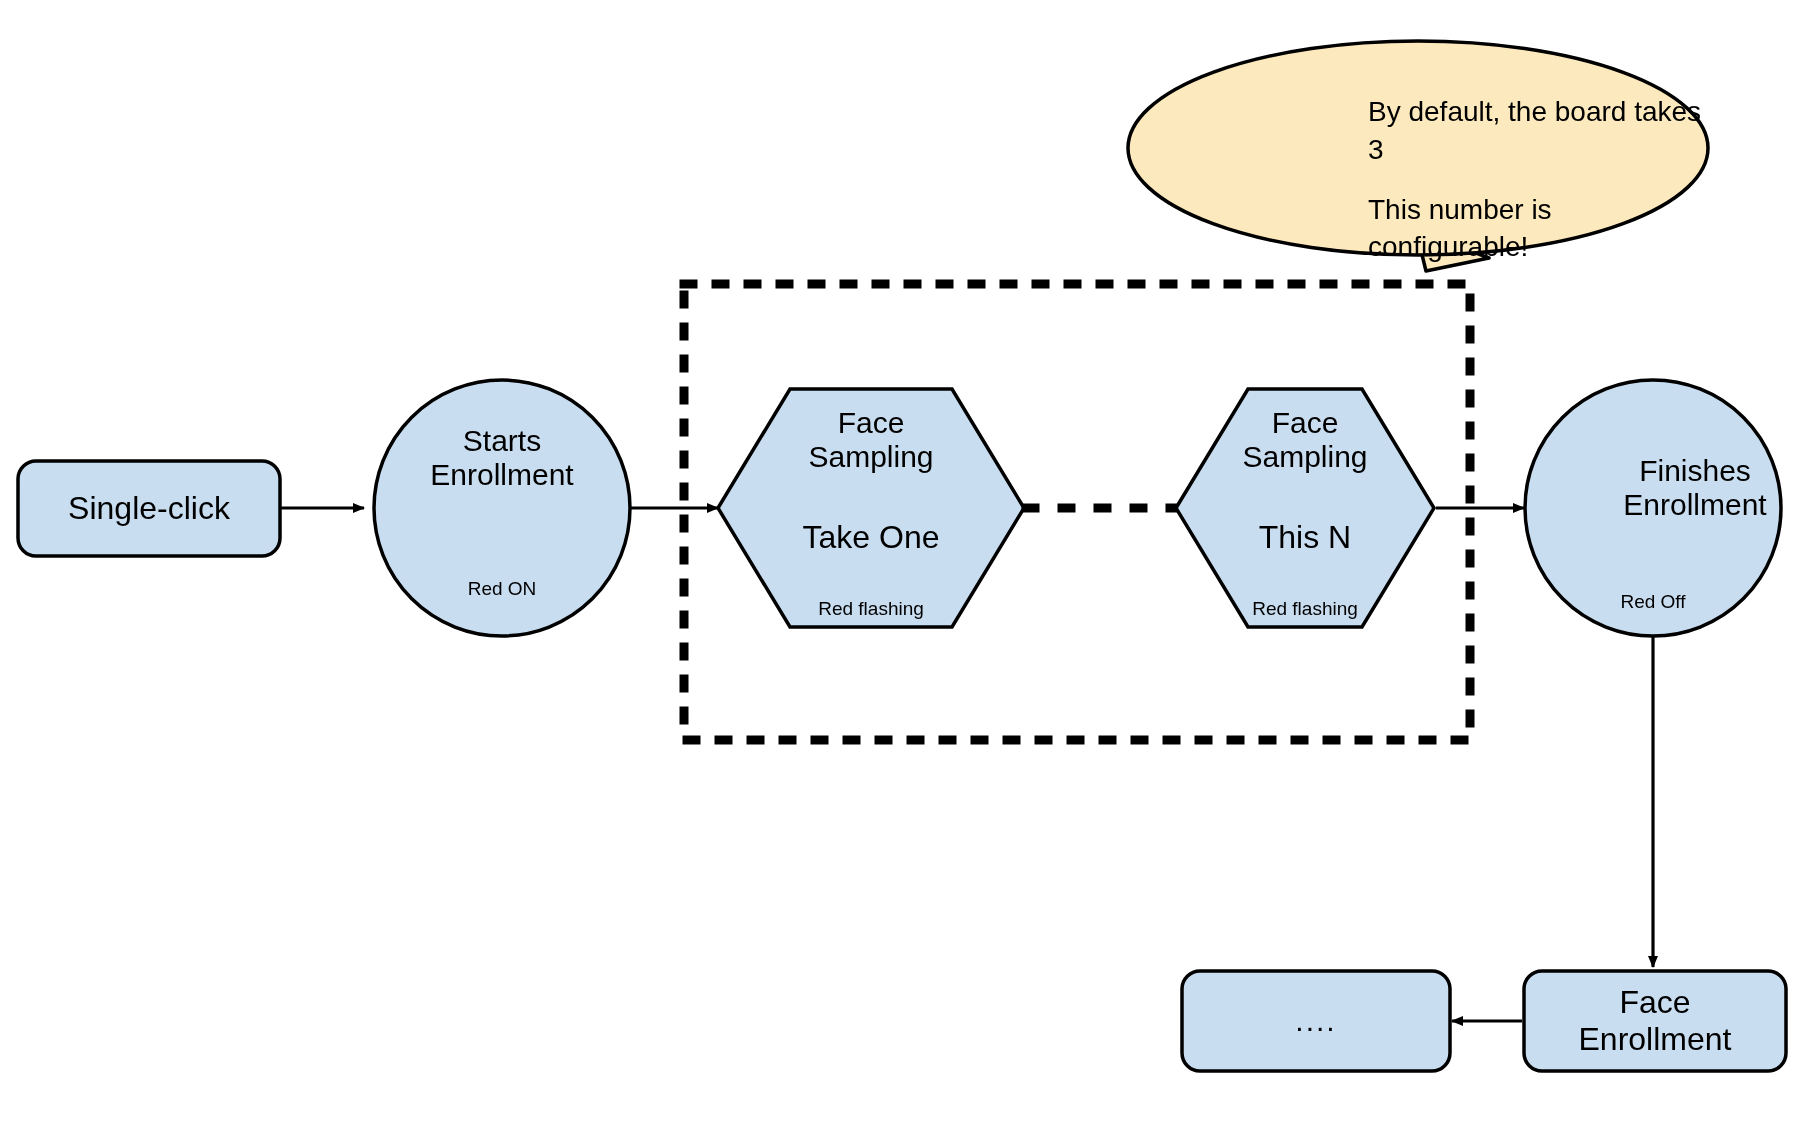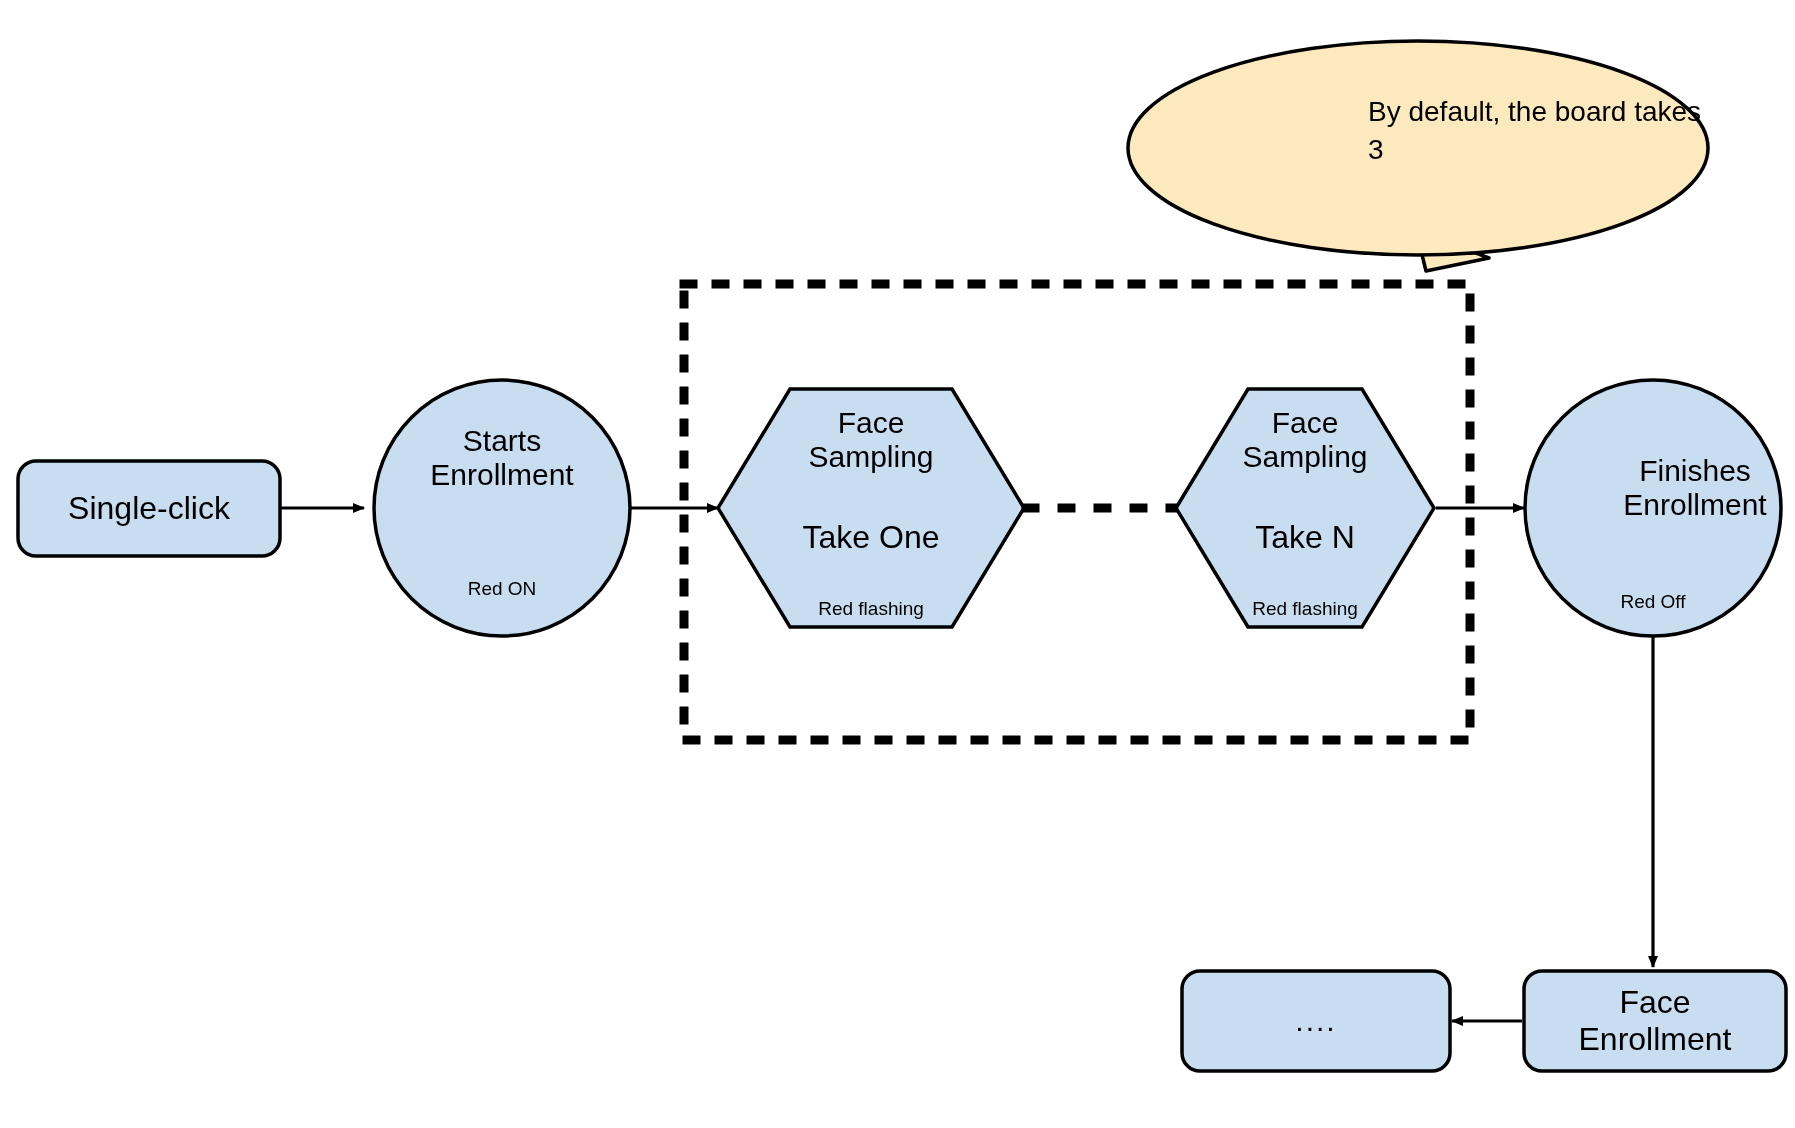--- a/index.html
+++ b/index.html
@@ -84,21 +84,21 @@
   </div>
   <div class="node-text" style="left:736px;top:595px;width:270px;height:28px;">
     <span class="t-small">Red flashing</span>
   </div>
 
   <div class="node-text" style="left:1170px;top:400px;width:270px;height:80px;">
     <span class="t-main">Face</span>
     <span class="t-main">Sampling</span>
   </div>
   <div class="node-text" style="left:1170px;top:517px;width:270px;height:40px;">
-    <span class="t-main-lg">Take N</span>
+    <span class="t-main-lg">This N</span>
   </div>
   <div class="node-text" style="left:1170px;top:595px;width:270px;height:28px;">
     <span class="t-small">Red flashing</span>
   </div>
 
   <div class="node-text" style="left:1567px;top:448px;width:256px;height:80px;">
     <span class="t-main">Finishes</span>
     <span class="t-main">Enrollment</span>
   </div>
   <div class="node-text" style="left:1525px;top:588px;width:256px;height:28px;text-align:right;">
@@ -110,15 +110,16 @@
     <span class="t-main-lg">Enrollment</span>
   </div>
 
   <div class="node-text" style="left:1182px;top:971px;width:268px;height:100px;">
     <span class="t-dots">....</span>
   </div>
 
   <div class="callout-text" style="left:1368px;top:93px;width:350px;">
     <div>By default, the board takes 3</div>
     <div style="height:22px;">&nbsp;</div>
+    <div>This number is configurable!</div>
   </div>
 
 </div>
 
 </body></html>

